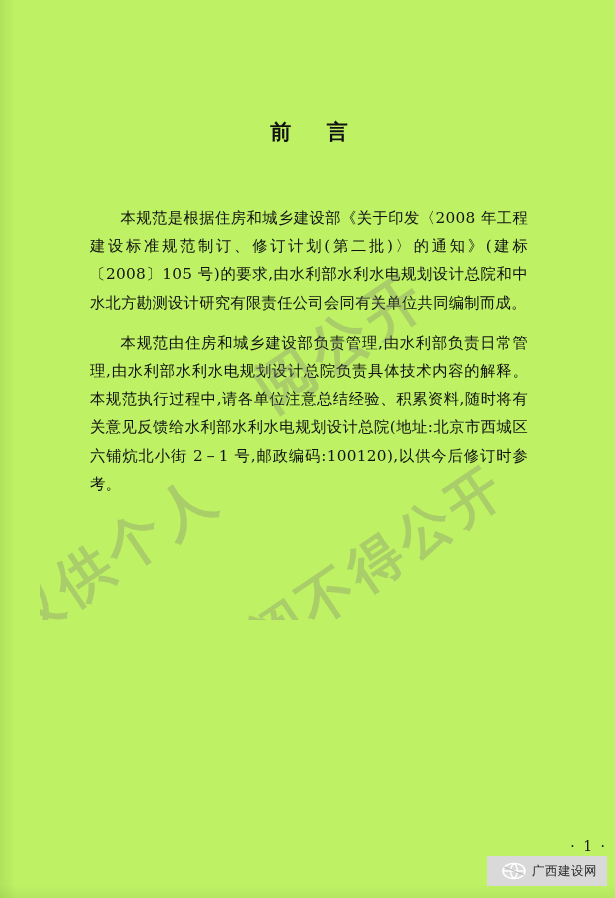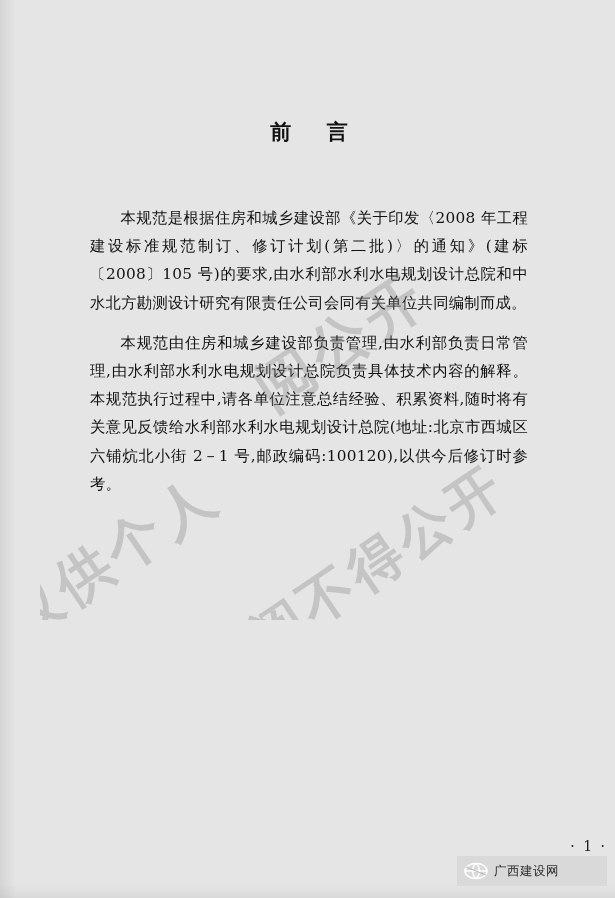--- a/index.html
+++ b/index.html
@@ -4,21 +4,21 @@
 <style>
   html, body {
     margin: 0;
     padding: 0;
     background: #ffffff;
   }
   #page {
     position: relative;
     width: 615px;
     height: 898px;
-    background: #e5e5e5;
+    background: #bef264;
     overflow: hidden;
     font-family: "DejaVu Serif", "Liberation Serif", serif;
     color: #111111;
   }
 
   
   .content {
     position: absolute;
     left: 78px;
     top: 0;
@@ -113,26 +113,26 @@
     font-size: 54px;
     letter-spacing: 5px;
     transform: rotate(-34deg);
   }
 
   
   .site-badge {
     position: absolute;
     right: 8px;
     bottom: 12px;
-    width: 150px;
+    width: 120px;
     height: 30px;
     background: #d9d9d9;
     display: flex;
     align-items: center;
-    padding-left: 6px;
+    padding-left: 14px;
     box-sizing: border-box;
   }
   .badge-mark {
     width: 26px;
     height: 22px;
     flex: 0 0 auto;
     margin-right: 5px;
   }
   .badge-text {
     font-family: "DejaVu Sans", "Liberation Sans", sans-serif;

